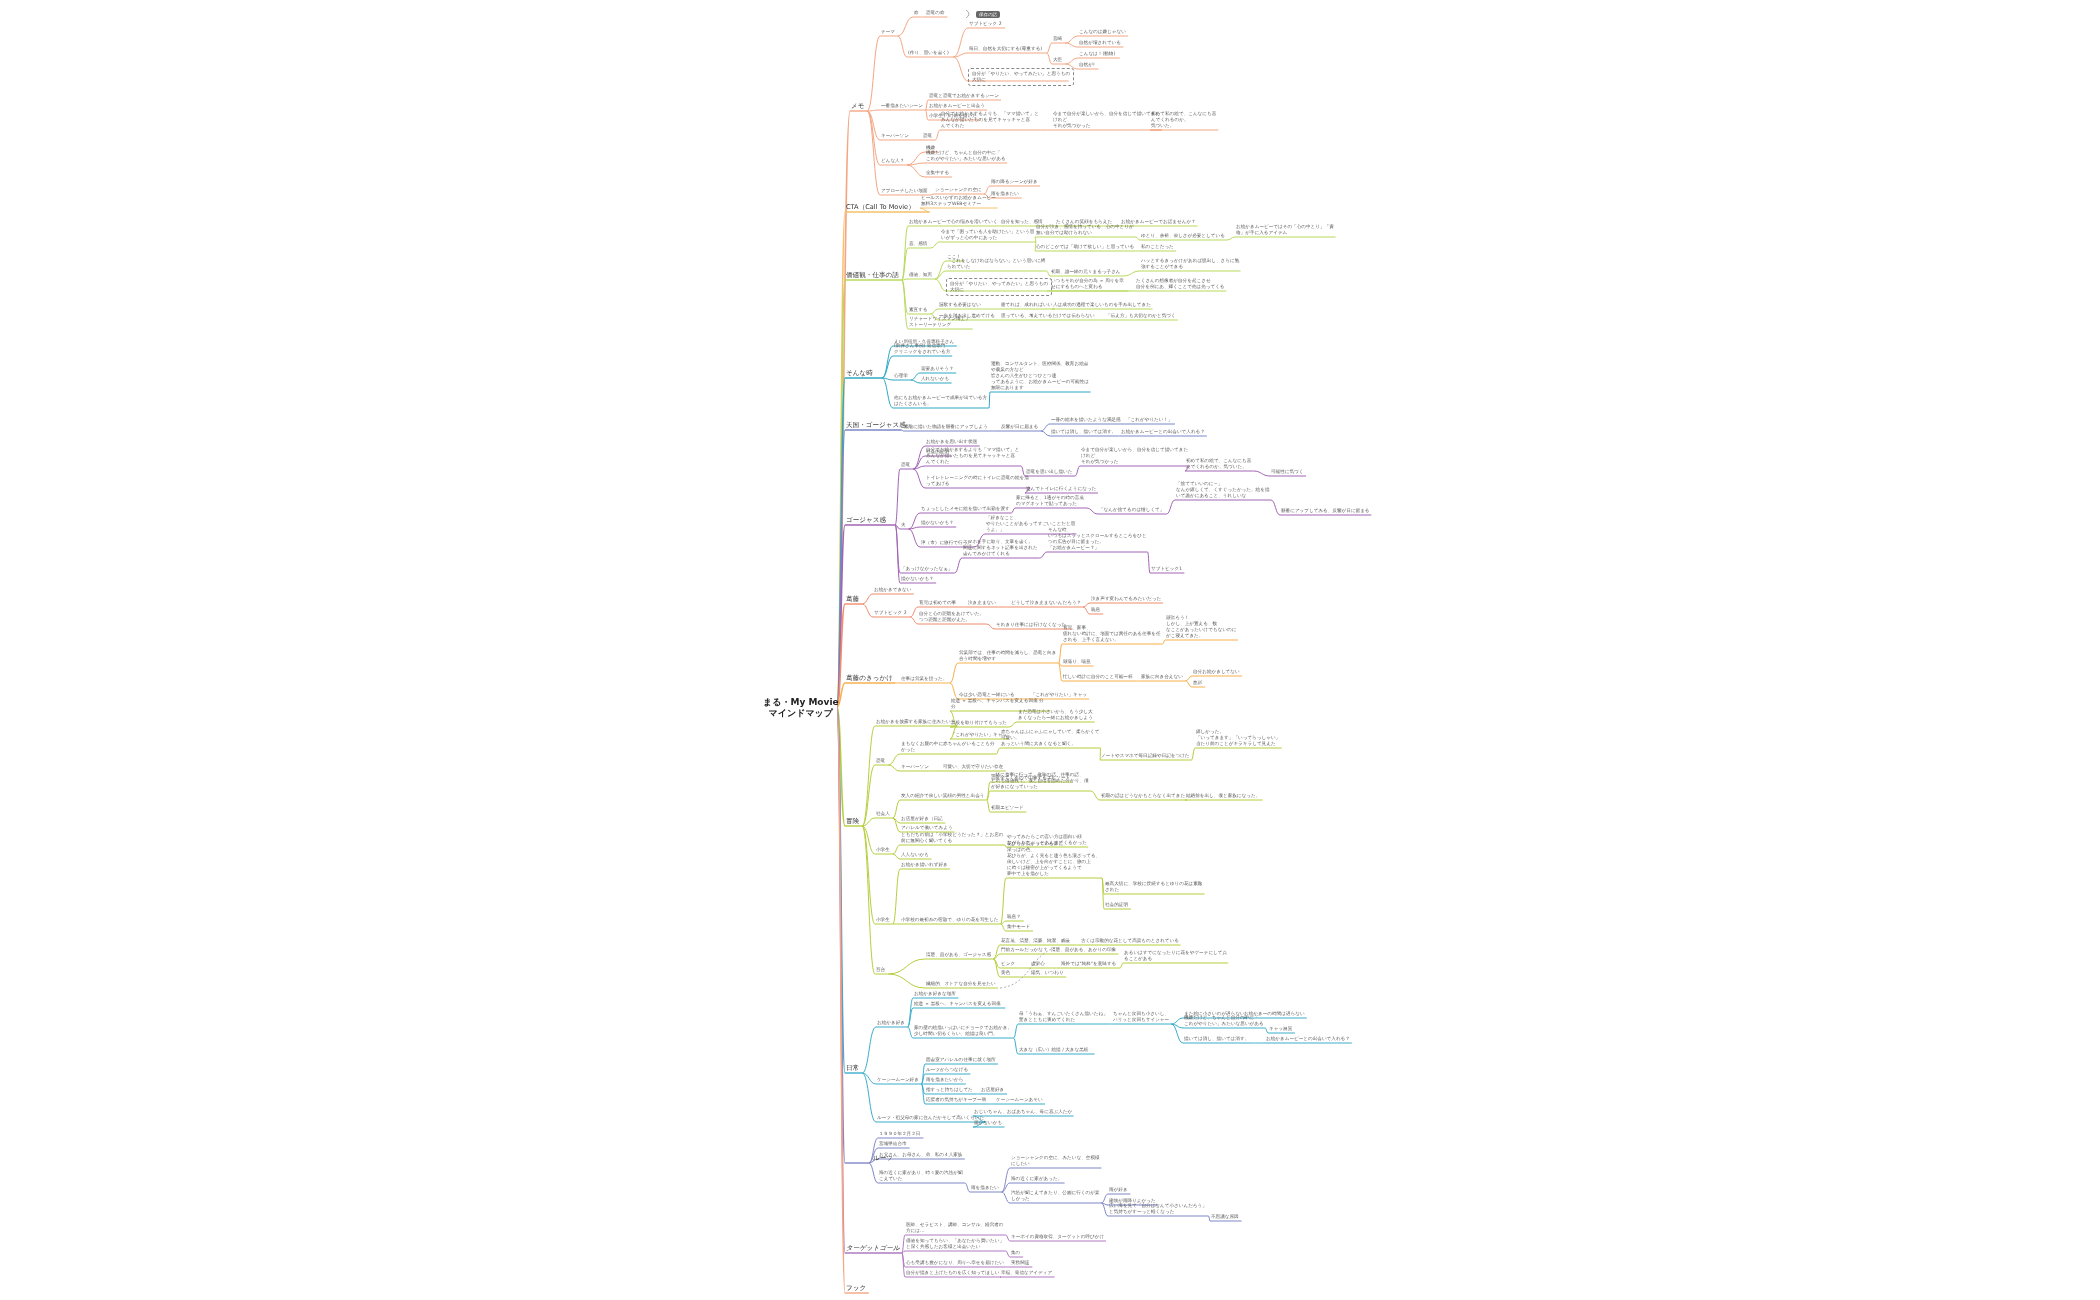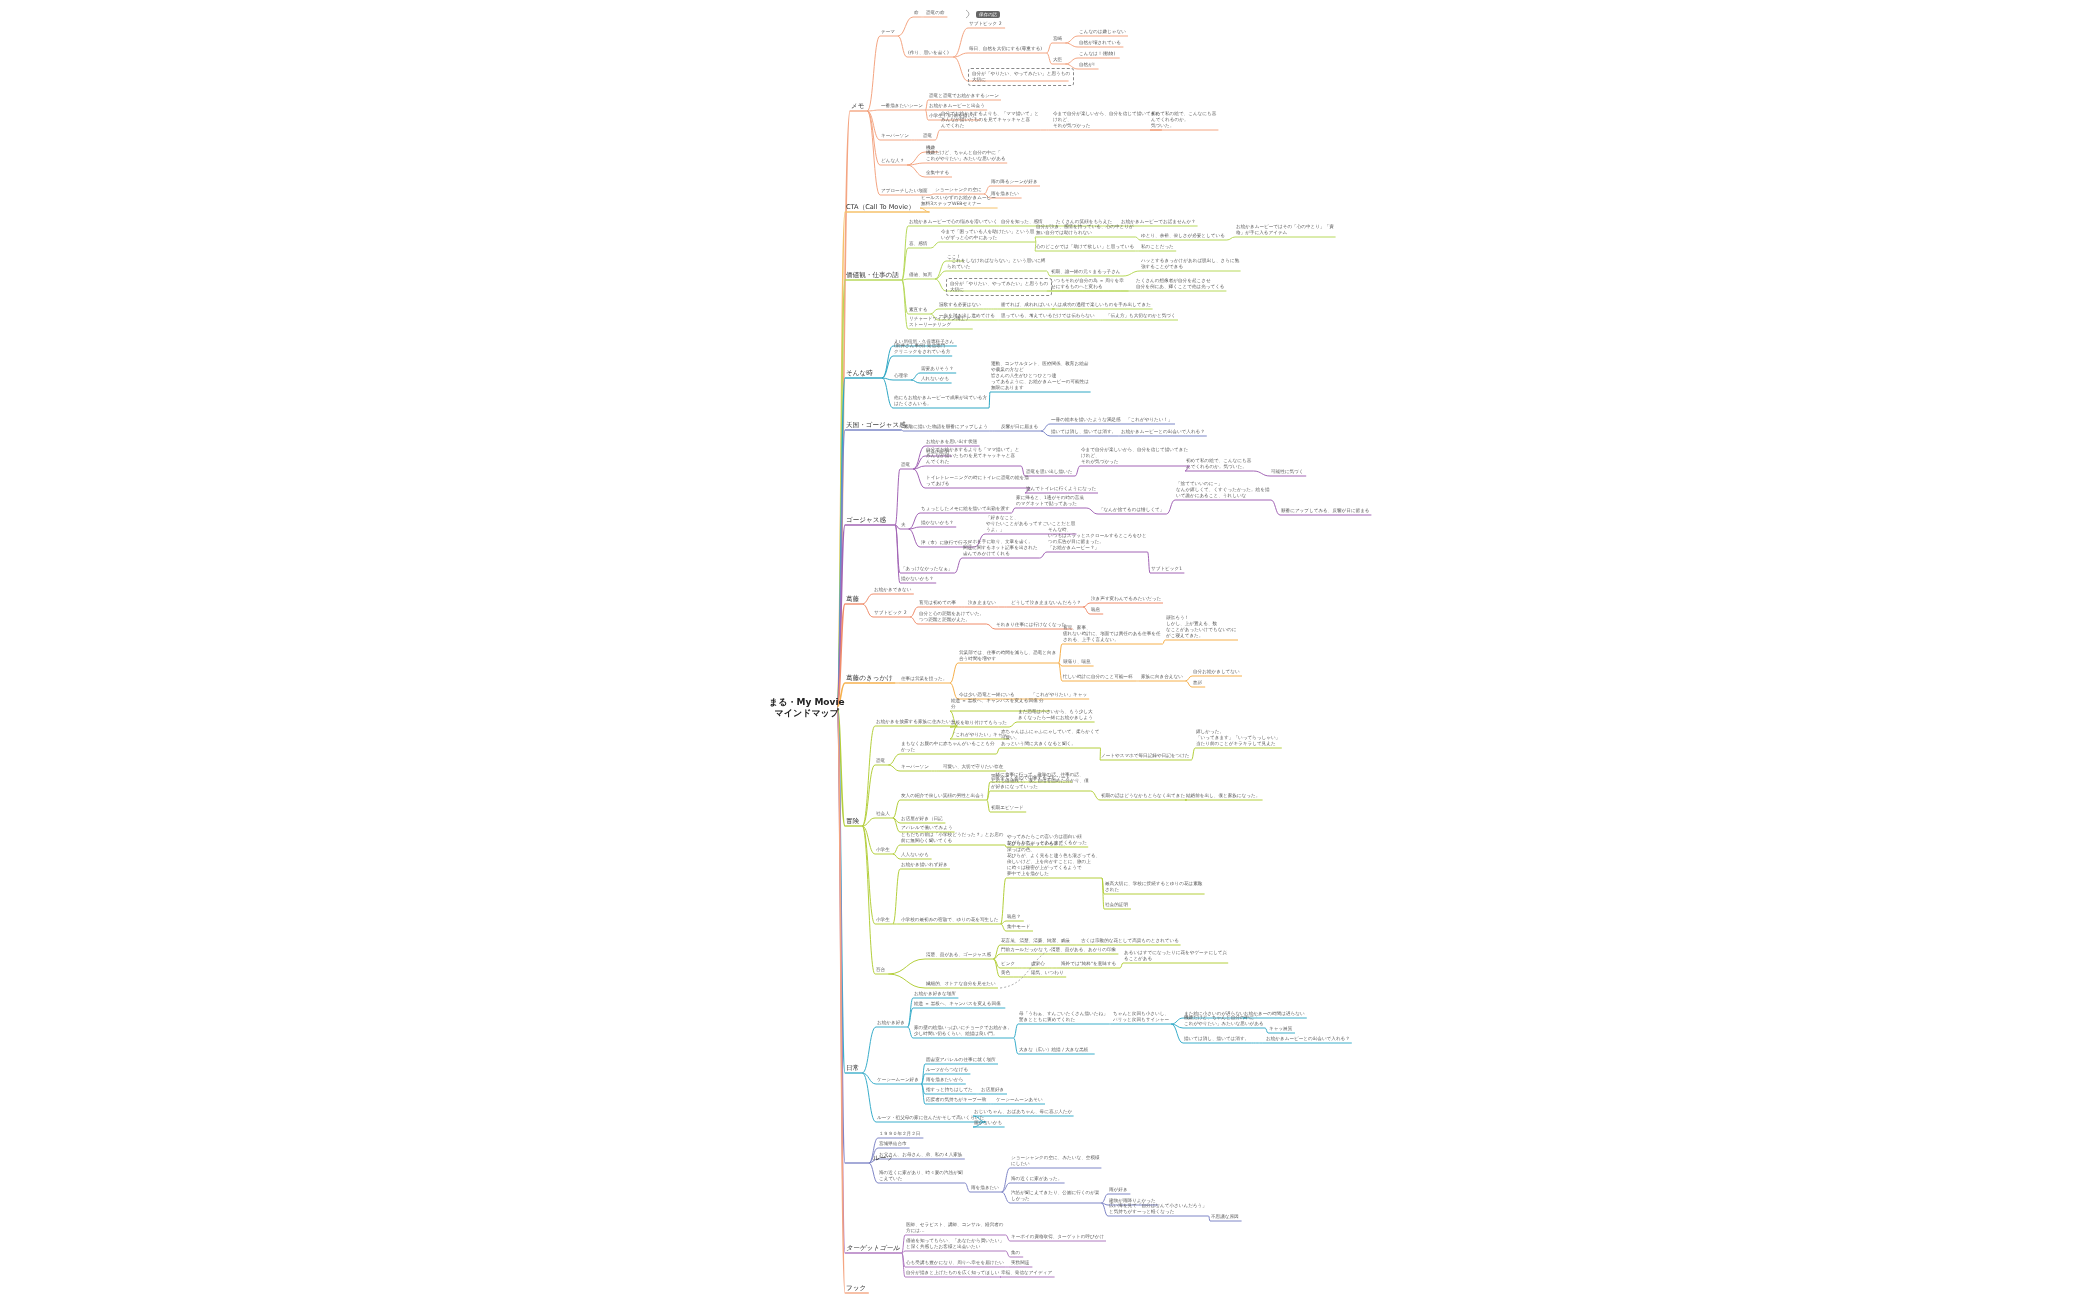--- a/index.html
+++ b/index.html
@@ -449,21 +449,21 @@
       <path d="M1005.5999999999999,1267 C1007.8,1267 1007.8,1267 1010,1267" stroke="#b07ac0" stroke-width="1" fill="none"></path>
       <line x1="905" y1="1277" x2="1001" y2="1277" stroke="#b07ac0" stroke-width="1"></line>
       <path d="M901.8,1253 C903.4,1253 903.4,1277 905,1277" stroke="#b07ac0" stroke-width="1" fill="none"></path>
       <line x1="1000" y1="1277" x2="1054.6" y2="1277" stroke="#b07ac0" stroke-width="1"></line>
       <path d="M1001,1277 C1000.5,1277 1000.5,1277 1000,1277" stroke="#b07ac0" stroke-width="1" fill="none"></path>
       <line x1="845" y1="1293" x2="868.8" y2="1293" stroke="#f4a582" stroke-width="1.4"></line>
       <path d="M837,707 C841,707 841,1293 845,1293" stroke="#f4a582" stroke-width="1.6" fill="none"></path>
       <path d="M1000,988 C1030,985 1030,955 1055,948" stroke="#999" stroke-width="0.8" stroke-dasharray="2,2" fill="none"></path>
       <path d="M966,10 Q972,14 966,18" stroke="#999" stroke-width="0.8" fill="none"></path>
     </svg>
-  <div id="root-node" class="node root" style="left: 762px; top: 697px; margin-left: 6px;">まる・My Movie
+  <div id="root-node" class="node root" style="left: 762px; top: 697px;">まる・My Movie
 マインドマップ</div>
   <div id="badge" class="badge" style="left: 976px; top: 11px;">保存の話</div>
   <div id="nodes">
       <div class="node l1" style="left: 850px; top: 102px;">メモ</div>
       <div class="node" style="left: 880px; top: 29px;">テーマ</div>
       <div class="node" style="left: 913px; top: 10px;">命</div>
       <div class="node" style="left: 925px; top: 10px;">恐竜の命</div>
       <div class="node" style="left: 907px; top: 50px;">(作り、思いを書く)</div>
       <div class="node" style="left: 968px; top: 21px;">サブトピック 2</div>
       <div class="node" style="left: 968px; top: 46px;">毎日、自然を大切にする(尊重する)</div>

